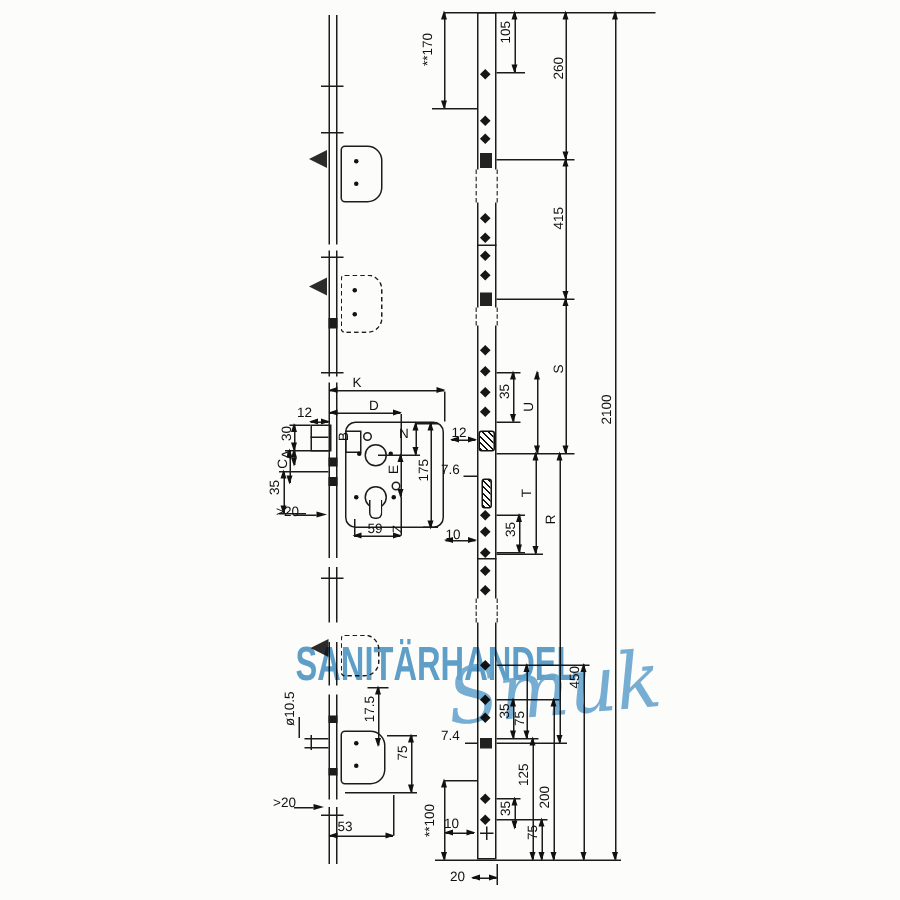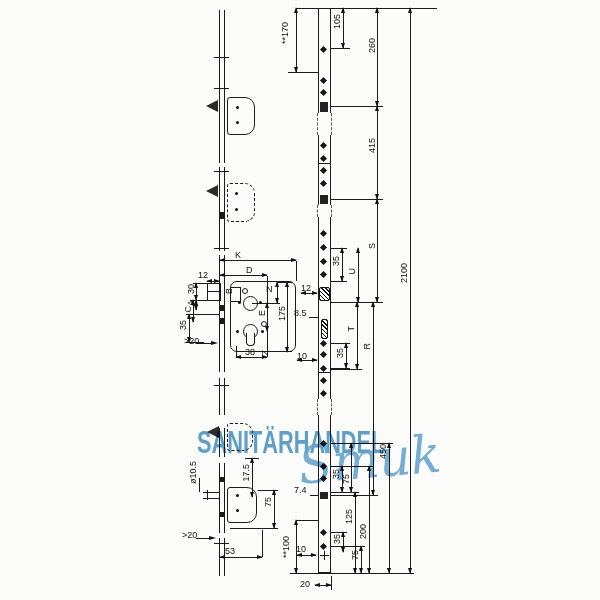--- a/index.html
+++ b/index.html
@@ -152,21 +152,21 @@
     <span class="lb" style="left:198px;top:271px;">12</span>
     <span class="vb" style="left:187px;top:284px;">30</span>
     <span class="vb" style="left:187px;top:300px;">A</span>
     <span class="vb" style="left:225px;top:288px;">B</span>
     <span class="vb" style="left:184px;top:306px;">C</span>
     <span class="vb" style="left:179px;top:320px;">35</span>
     <span class="lb" style="left:184px;top:337px;">&gt;20</span>
     <span class="lb" style="left:266px;top:285px;">N</span>
     <span class="vb" style="left:278px;top:306px;">175</span>
     <span class="vb" style="left:258px;top:310px;">E</span>
-    <span class="lb" style="left:245px;top:348px;">38</span>
+    <span class="lb" style="left:245px;top:348px;">59</span>
     <span class="vb" style="left:261px;top:350px;">Z</span>
     <span class="vb" style="left:189px;top:461px;">ø10.5</span>
     <span class="vb" style="left:242px;top:464px;">17.5</span>
     <span class="vb" style="left:264px;top:497px;">75</span>
     <span class="lb" style="left:182px;top:531px;">&gt;20</span>
     <span class="lb" style="left:225px;top:547px;">53</span>
   </div>
 
   <div>
     <div id="bar"></div>
@@ -259,21 +259,21 @@
 
     <span class="vb" style="left:281px;top:22px;">**170</span>
     <span class="vb" style="left:333px;top:14px;">105</span>
     <span class="vb" style="left:368px;top:38px;">260</span>
     <span class="vb" style="left:368px;top:138px;">415</span>
     <span class="vb" style="left:368px;top:243px;">S</span>
     <span class="vb" style="left:400px;top:263px;">2100</span>
     <span class="vb" style="left:332px;top:256px;">35</span>
     <span class="vb" style="left:348px;top:268px;">U</span>
     <span class="lb" style="left:301px;top:284px;">12</span>
-    <span class="lb" style="left:294px;top:309px;">8.5</span>
+    <span class="lb" style="left:294px;top:309px;">7.6</span>
     <span class="vb" style="left:347px;top:326px;">T</span>
     <span class="vb" style="left:363px;top:343px;">R</span>
     <span class="lb" style="left:297px;top:352px;">10</span>
     <span class="vb" style="left:336px;top:348px;">35</span>
     <span class="vb" style="left:379px;top:444px;">450</span>
     <span class="lb" style="left:294px;top:486px;">7.4</span>
     <span class="vb" style="left:332px;top:469px;">35</span>
     <span class="vb" style="left:342px;top:474px;">75</span>
     <span class="vb" style="left:345px;top:509px;">125</span>
     <span class="vb" style="left:359px;top:524px;">200</span>

